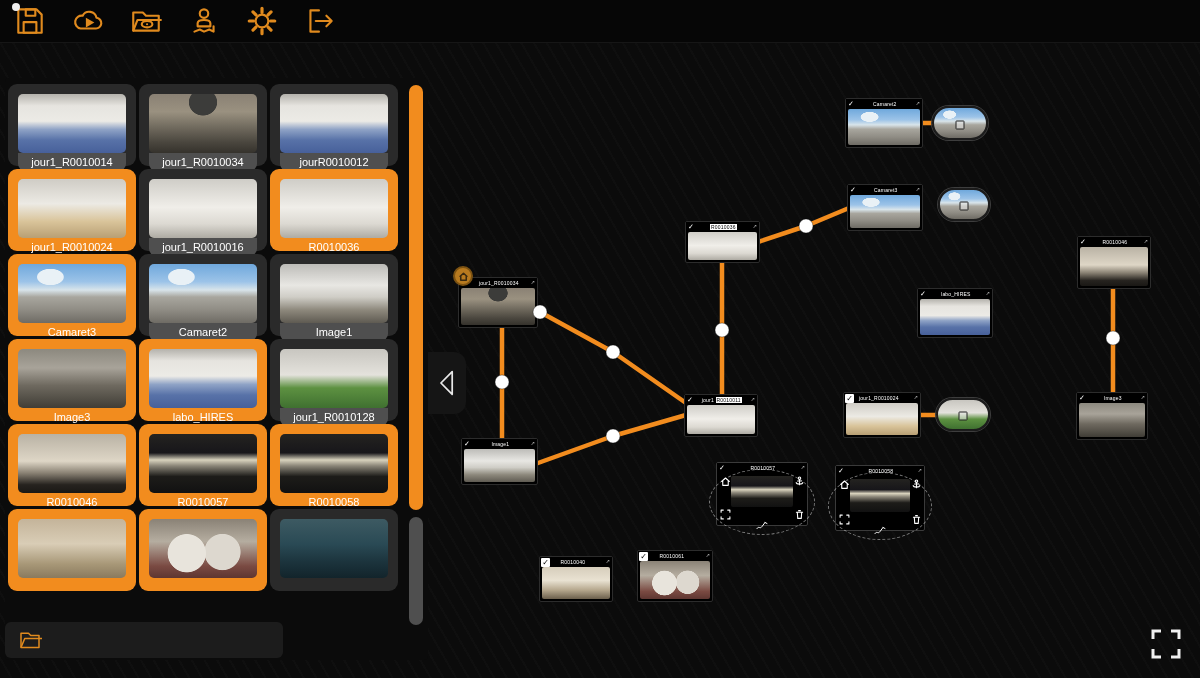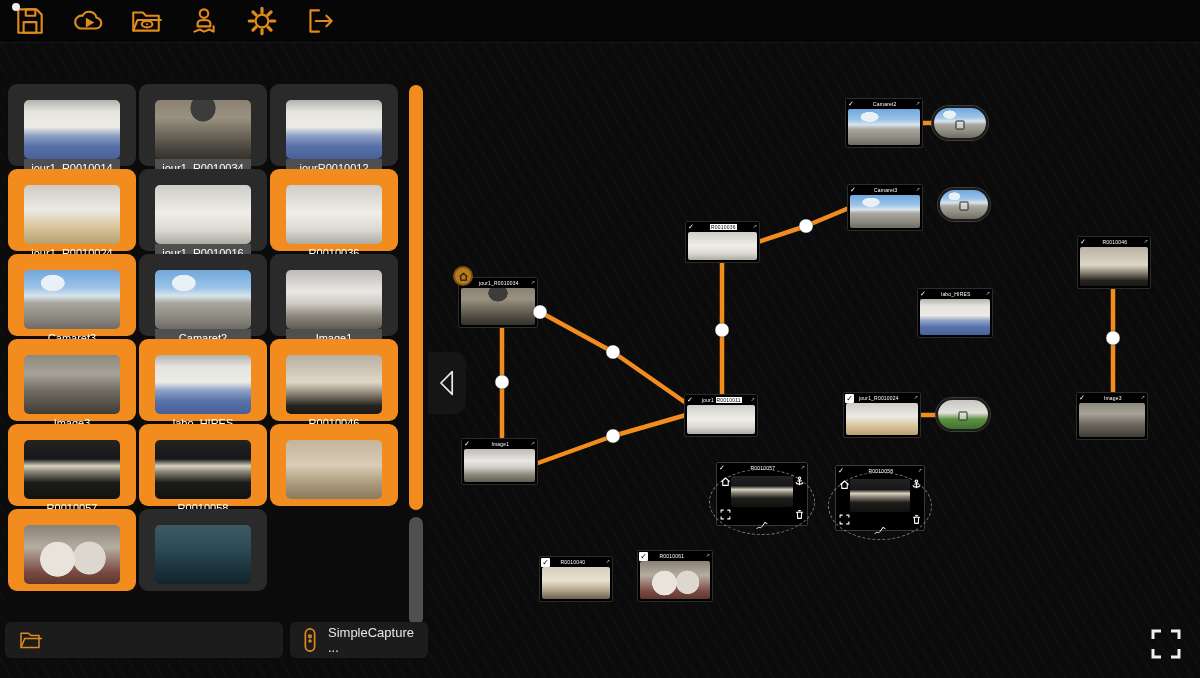--- a/index.html
+++ b/index.html
@@ -9,21 +9,21 @@
     background-image:repeating-linear-gradient(60deg,#0b0b0b 0 9px,#0f0f0f 9px 11px);}
   
   #topbar{position:absolute;left:0;top:0;width:1200px;height:42px;background:#060606;border-bottom:1px solid #161616;display:flex;align-items:center;}
   .tbtn{position:relative;width:44px;height:36px;margin-left:14px;display:flex;align-items:center;justify-content:center;border-radius:4px;cursor:pointer;}
   .tbtn:first-child{margin-left:8px;}
   .tbtn svg{stroke:#E08A1E;fill:none;stroke-width:2;stroke-linecap:round;stroke-linejoin:round;}
   .badge-dot{position:absolute;left:4px;top:0px;width:8px;height:8px;border-radius:50%;background:#efefef;}
   
   #panel{position:absolute;left:5px;top:78px;width:423px;height:582px;background:#0b0b0b;border-radius:4px;}
   #grid{position:absolute;left:3px;top:6px;width:398px;height:538px;overflow:hidden;display:grid;grid-template-columns:repeat(3,128px);gap:3px;align-content:start;}
-  .card{height:82px;border-radius:9px;padding:16px;background:#2a2a2a;box-sizing:border-box;cursor:pointer;}
+  .card{height:82px;border-radius:9px;padding:10px;background:#2a2a2a;box-sizing:border-box;cursor:pointer;}
   .card.sel{background:#F28C1E;}
   .thumb{height:59px;border-radius:5px;background:#777;}
   .lbl{height:17px;margin-top:0px;border-radius:0 0 6px 6px;background:#4f4f4f;color:#fff;font-size:11px;line-height:18px;text-align:center;white-space:nowrap;overflow:hidden;}
   .card.sel .lbl{background:transparent;}
   
   #scroll-track{position:absolute;right:5px;top:7px;width:14px;height:536px;}
   #scroll-thumb{position:absolute;left:0;top:0;width:14px;height:425px;border-radius:7px;background:#F28C1E;cursor:pointer;}
   #scroll-rest{position:absolute;left:0;top:432px;width:14px;height:108px;border-radius:7px;background:#4f4f4f;cursor:pointer;}
   
   .fbtn{position:absolute;top:544px;height:36px;background:#1c1c1c;border-radius:6px;display:flex;align-items:center;color:#e8e8e8;font-size:13px;cursor:pointer;}
@@ -165,20 +165,24 @@
           <div class="lbl">Image1</div>
         </div>
         <div class="card sel">
           <div class="thumb th-office-dark"></div>
           <div class="lbl">Image3</div>
         </div>
         <div class="card sel">
           <div class="thumb th-lab-blue"></div>
           <div class="lbl">labo_HIRES</div>
         </div>
+        <div class="card">
+          <div class="thumb th-green-floor"></div>
+          <div class="lbl">jour1_R0010128</div>
+        </div>
         <div class="card sel">
           <div class="thumb th-room-windows"></div>
           <div class="lbl">R0010046</div>
         </div>
         <div class="card sel">
           <div class="thumb th-dark-windows"></div>
           <div class="lbl">R0010057</div>
         </div>
         <div class="card sel">
           <div class="thumb th-dark-windows"></div>
@@ -196,28 +200,20 @@
       </div>
     <div id="scroll-track">
       <div id="scroll-thumb"></div>
       <div id="scroll-rest"></div>
     </div>
     <div class="fbtn" id="import-btn">
       <svg width="26" height="24" viewBox="0 0 32 32" stroke="#E08A1E" fill="none" stroke-width="2" stroke-linejoin="round">
         <path d="M4 26V7h10l3 3h11v16z"></path>
           <path d="M4 26l5-12h23"></path>
       </svg>
-    </div>
-    <div class="fbtn" id="capture-btn">
-      <svg width="16" height="26" viewBox="0 0 16 28" stroke="#E08A1E" fill="none" stroke-width="1.8">
-        <rect x="3" y="2" width="10" height="24" rx="5"></rect>
-          <circle cx="8" cy="10" r="1.4"></circle>
-          <circle cx="8" cy="15" r="1"></circle>
-      </svg>
-      <span>SimpleCapture ...</span>
     </div>
   </div>
 
   <div id="collapse-tab">
     <svg width="26" height="36" viewBox="0 0 30 40">
       <polygon points="21,7 8,20 21,33" fill="none" stroke="#e8e8e8" stroke-width="2" stroke-linejoin="round"></polygon>
     </svg>
   </div>
 
   <div id="canvas">

